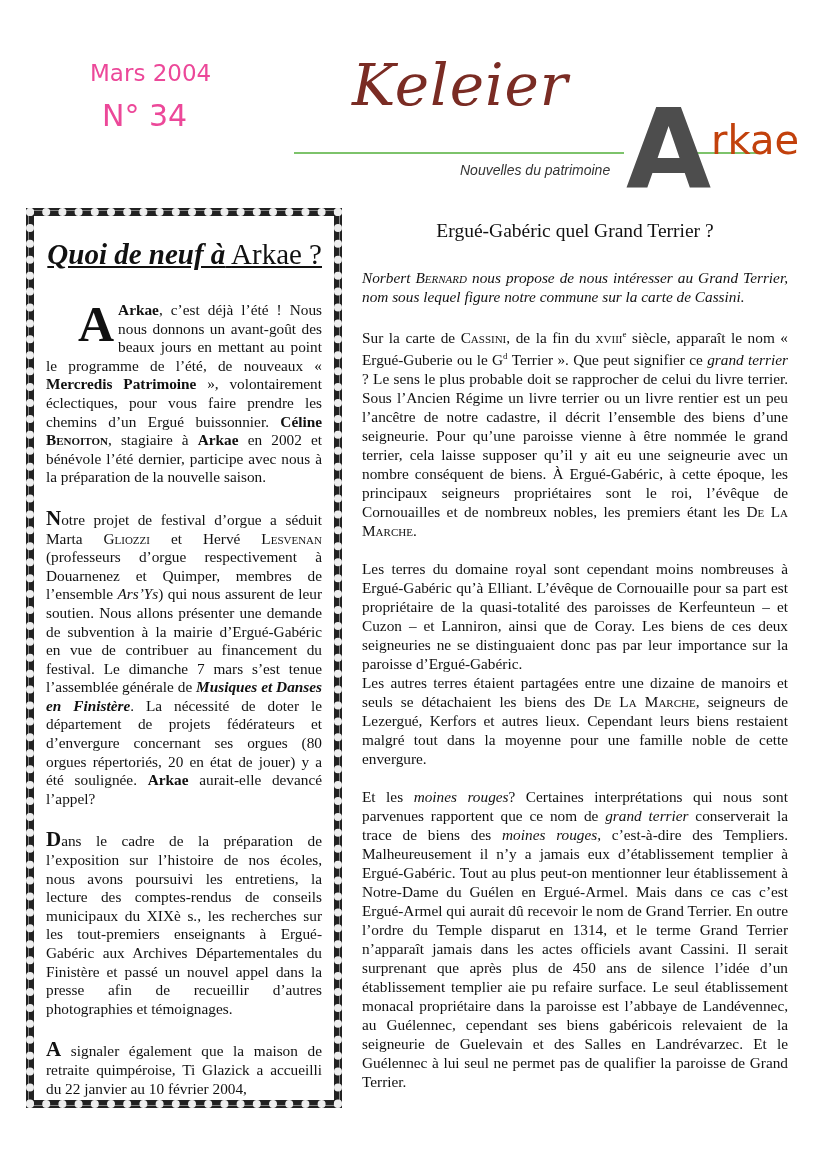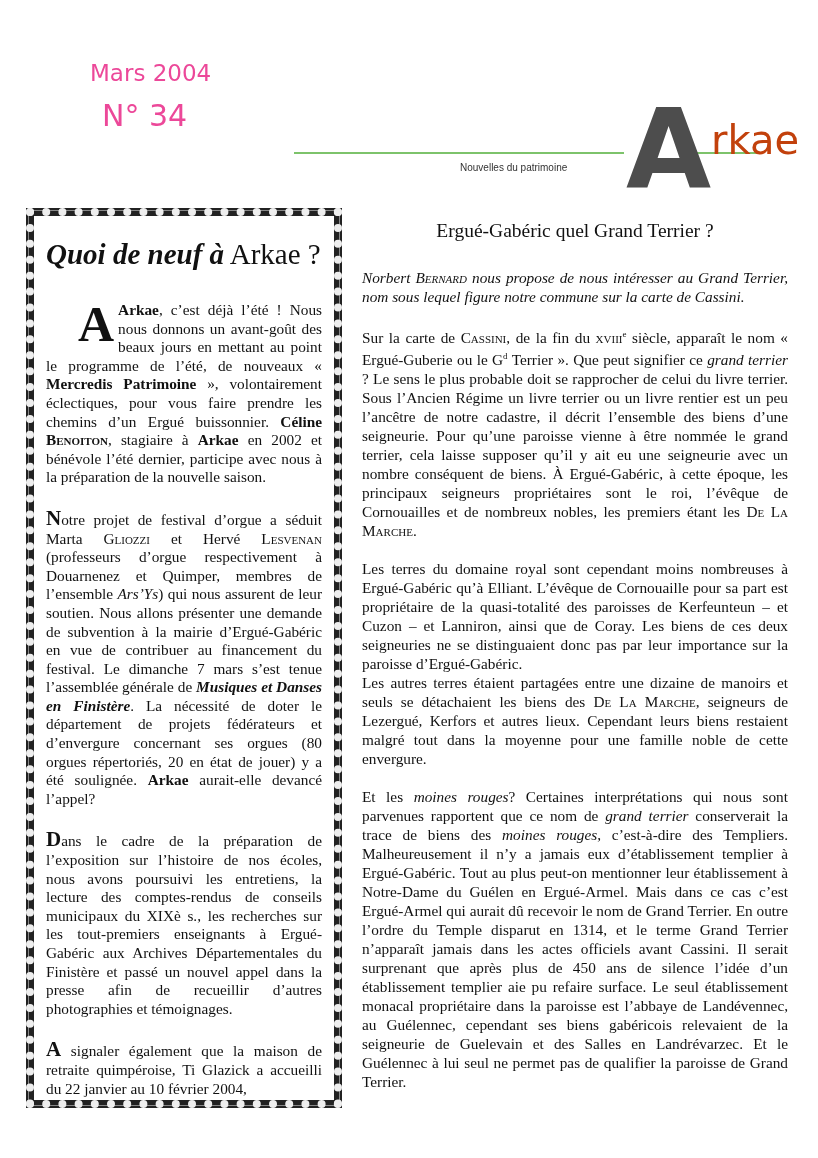--- a/index.html
+++ b/index.html
@@ -7,28 +7,28 @@
   .issue { position:absolute; font-family:"DejaVu Sans", sans-serif; color:#ec4899; }
   .issue-date { left:90px; top:60px; font-size:23px; }
   .issue-num { left:102px; top:98px; font-size:30px; }
   .logo { position:absolute; left:290px; top:45px; width:480px; height:150px; }
   .logo-keleier { position:absolute; left:62px; top:6px; font-family:"DejaVu Serif", serif; font-style:italic; font-size:58px; color:#7a2c24; letter-spacing:1px; }
   .logo-line { position:absolute; height:2px; background:#7dc36b; top:107px; }
   .logo-line.l1 { left:4px; width:330px; }
   .logo-line.l2 { left:402px; width:68px; }
   .logo-a { position:absolute; left:336px; top:50px; font-family:"DejaVu Sans", sans-serif; font-size:110px; font-weight:bold; color:#4d4d4d; line-height:1; }
   .logo-rkae { position:absolute; left:421px; top:72px; font-family:"DejaVu Sans", sans-serif; font-size:40px; color:#c2410c; }
-  .logo-tag { position:absolute; left:170px; top:117px; font-family:"Liberation Sans", sans-serif; font-size:10px; color:#333; }
+  .logo-tag { position:absolute; left:170px; top:117px; font-family:"Liberation Sans", sans-serif; font-style:italic; font-size:14px; color:#333; }
 
   .box { position:absolute; left:26px; top:208px; width:316px; height:900px; border:8px solid #222;
          background:#fff; box-sizing:border-box;
          outline:1px solid #888; outline-offset:-3px; }
   .box::before { content:""; position:absolute; inset:-8px; border:8px dotted #eee; pointer-events:none; }
   .box-inner { position:absolute; left:12px; right:12px; top:0; bottom:0; }
-  .box-title { text-align:left; font-size:29px; margin:22px 0 30px 0; white-space:nowrap; }
+  .box-title { text-align:right; font-size:29px; margin:22px 0 30px 0; white-space:nowrap;text-decoration:underline; }
   .box-title b { font-style:italic; }
   .box-title span { font-weight:normal; font-style:normal; }
   .lp { font-size:15.3px; line-height:18.6px; text-align:justify; margin:0 0 22px 0; }
   .dropcap { float:left; font-size:50px; line-height:38px; font-weight:bold; margin:4px 4px 0 32px; }
   .init { font-weight:bold; font-size:21px; }
   .sc { font-variant:small-caps; }
 
   .right { position:absolute; left:362px; width:426px; top:220px; }
   .r-title { text-align:center; font-size:19.5px; margin:0 0 26px 0; }
   .rp { font-size:15.3px; line-height:19px; text-align:justify; margin:0 0 19px 0; }
@@ -36,20 +36,21 @@
   i { font-style:italic; }
   sup { font-size:9px; }
 </style>
 </head>
 <body>
 
 <div class="issue issue-date">Mars 2004</div>
 <div class="issue issue-num">N° 34</div>
 
 <div class="logo">
+  <div class="logo-keleier">Keleier</div>
   <div class="logo-line l1"></div>
   <div class="logo-line l2"></div>
   <div class="logo-a">A</div>
   <div class="logo-rkae">rkae</div>
   <div class="logo-tag">Nouvelles du patrimoine</div>
 </div>
 
 <div class="box">
   <div class="box-inner">
     <div class="box-title">

